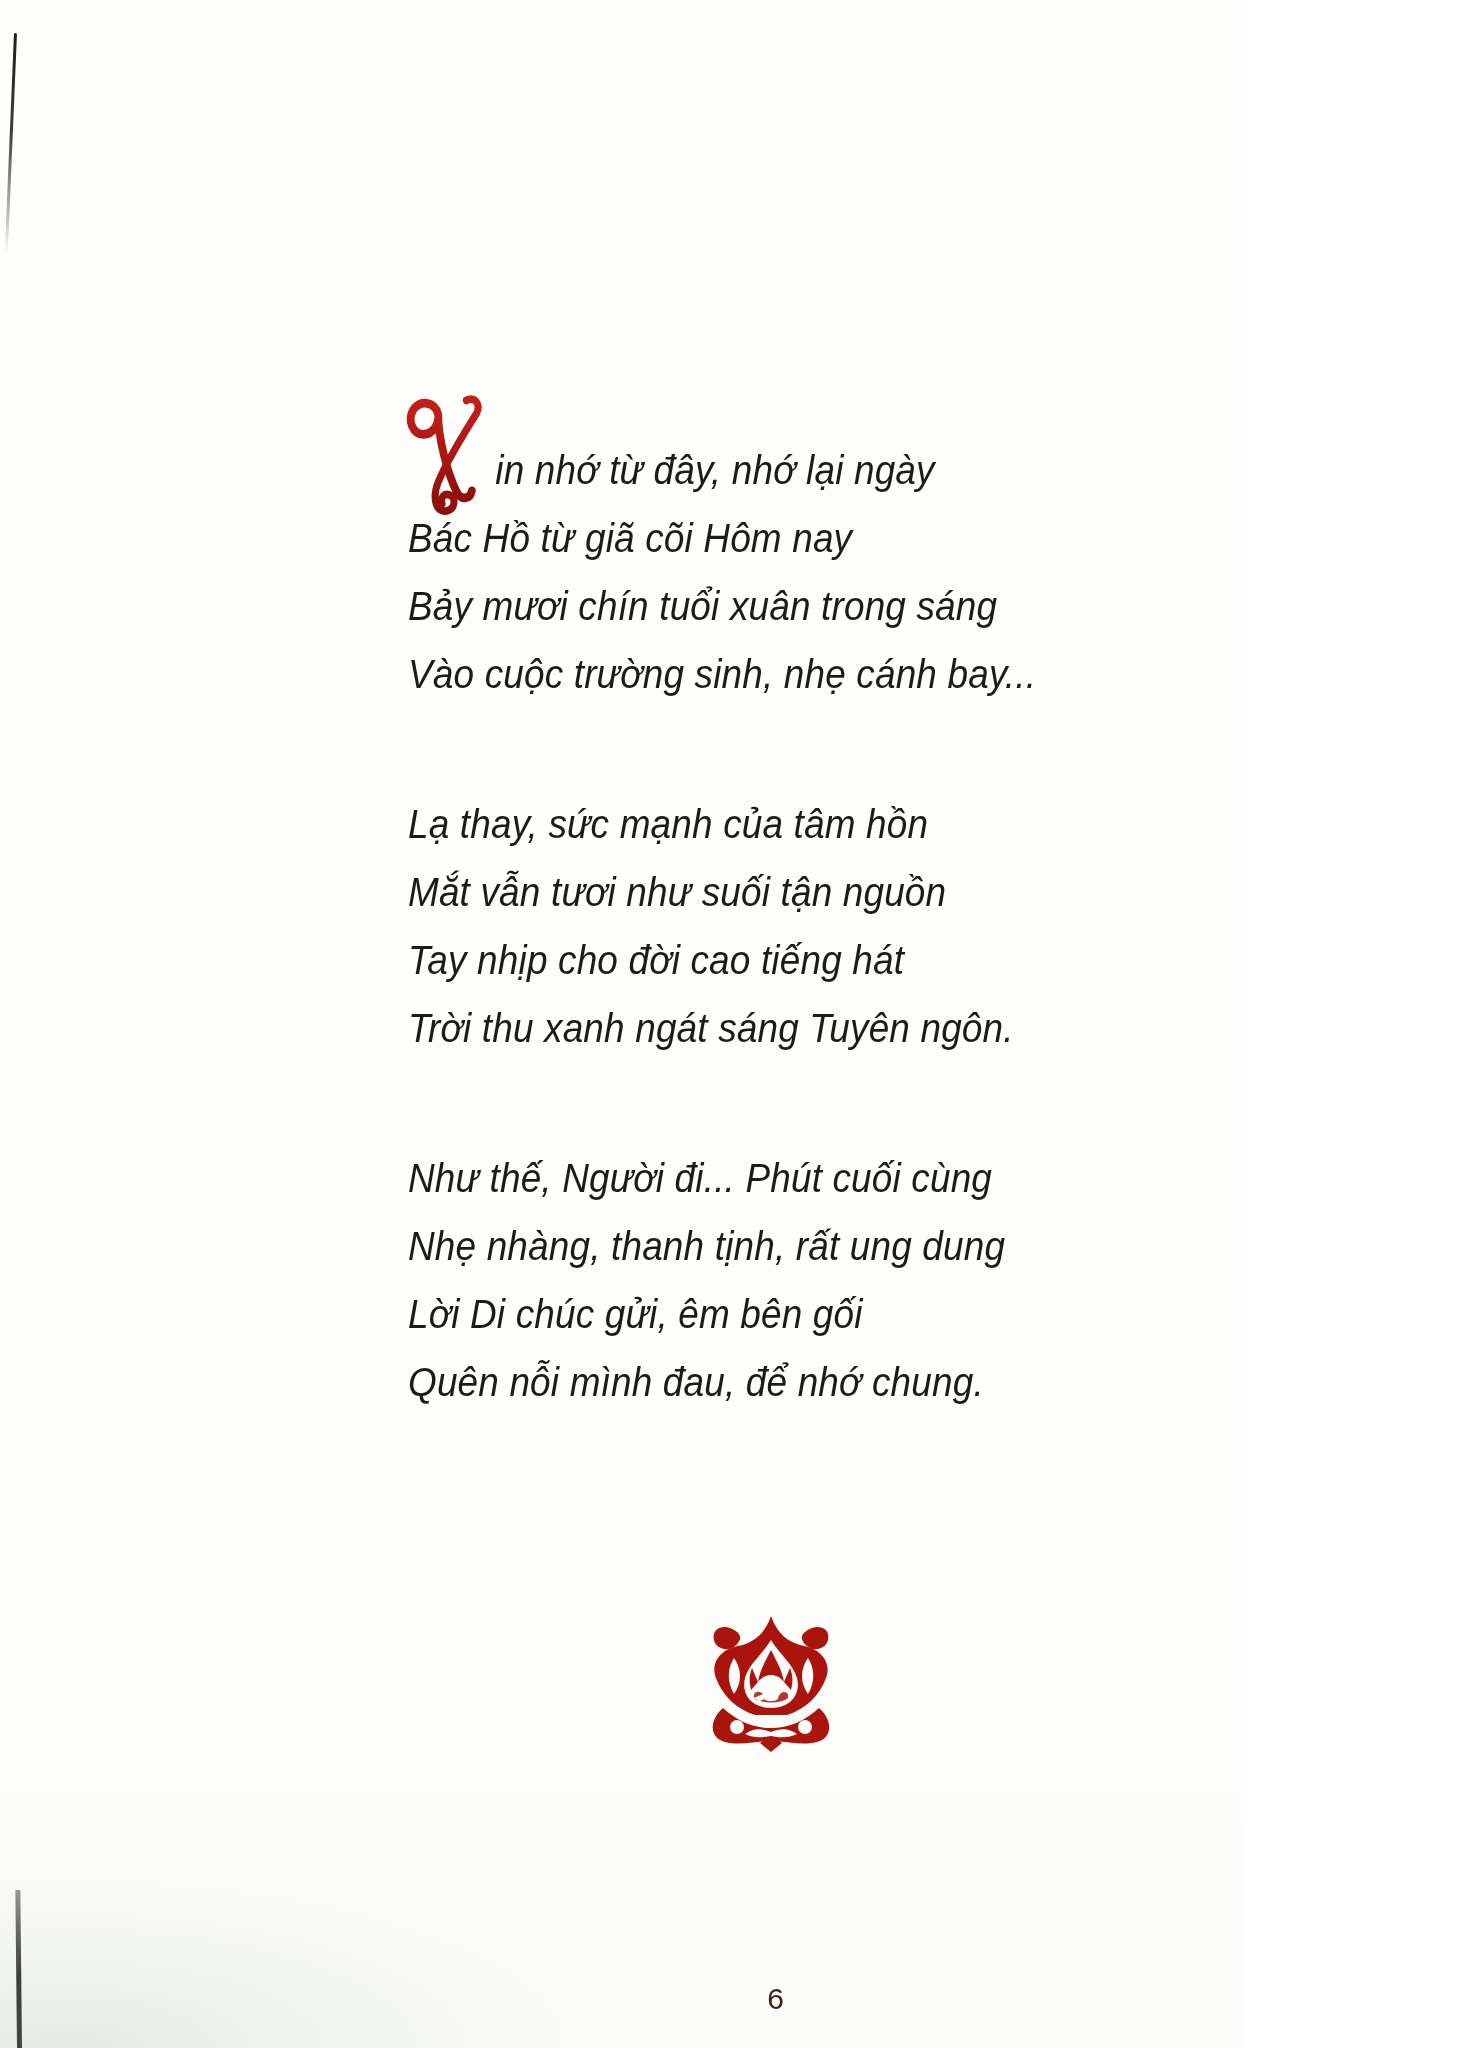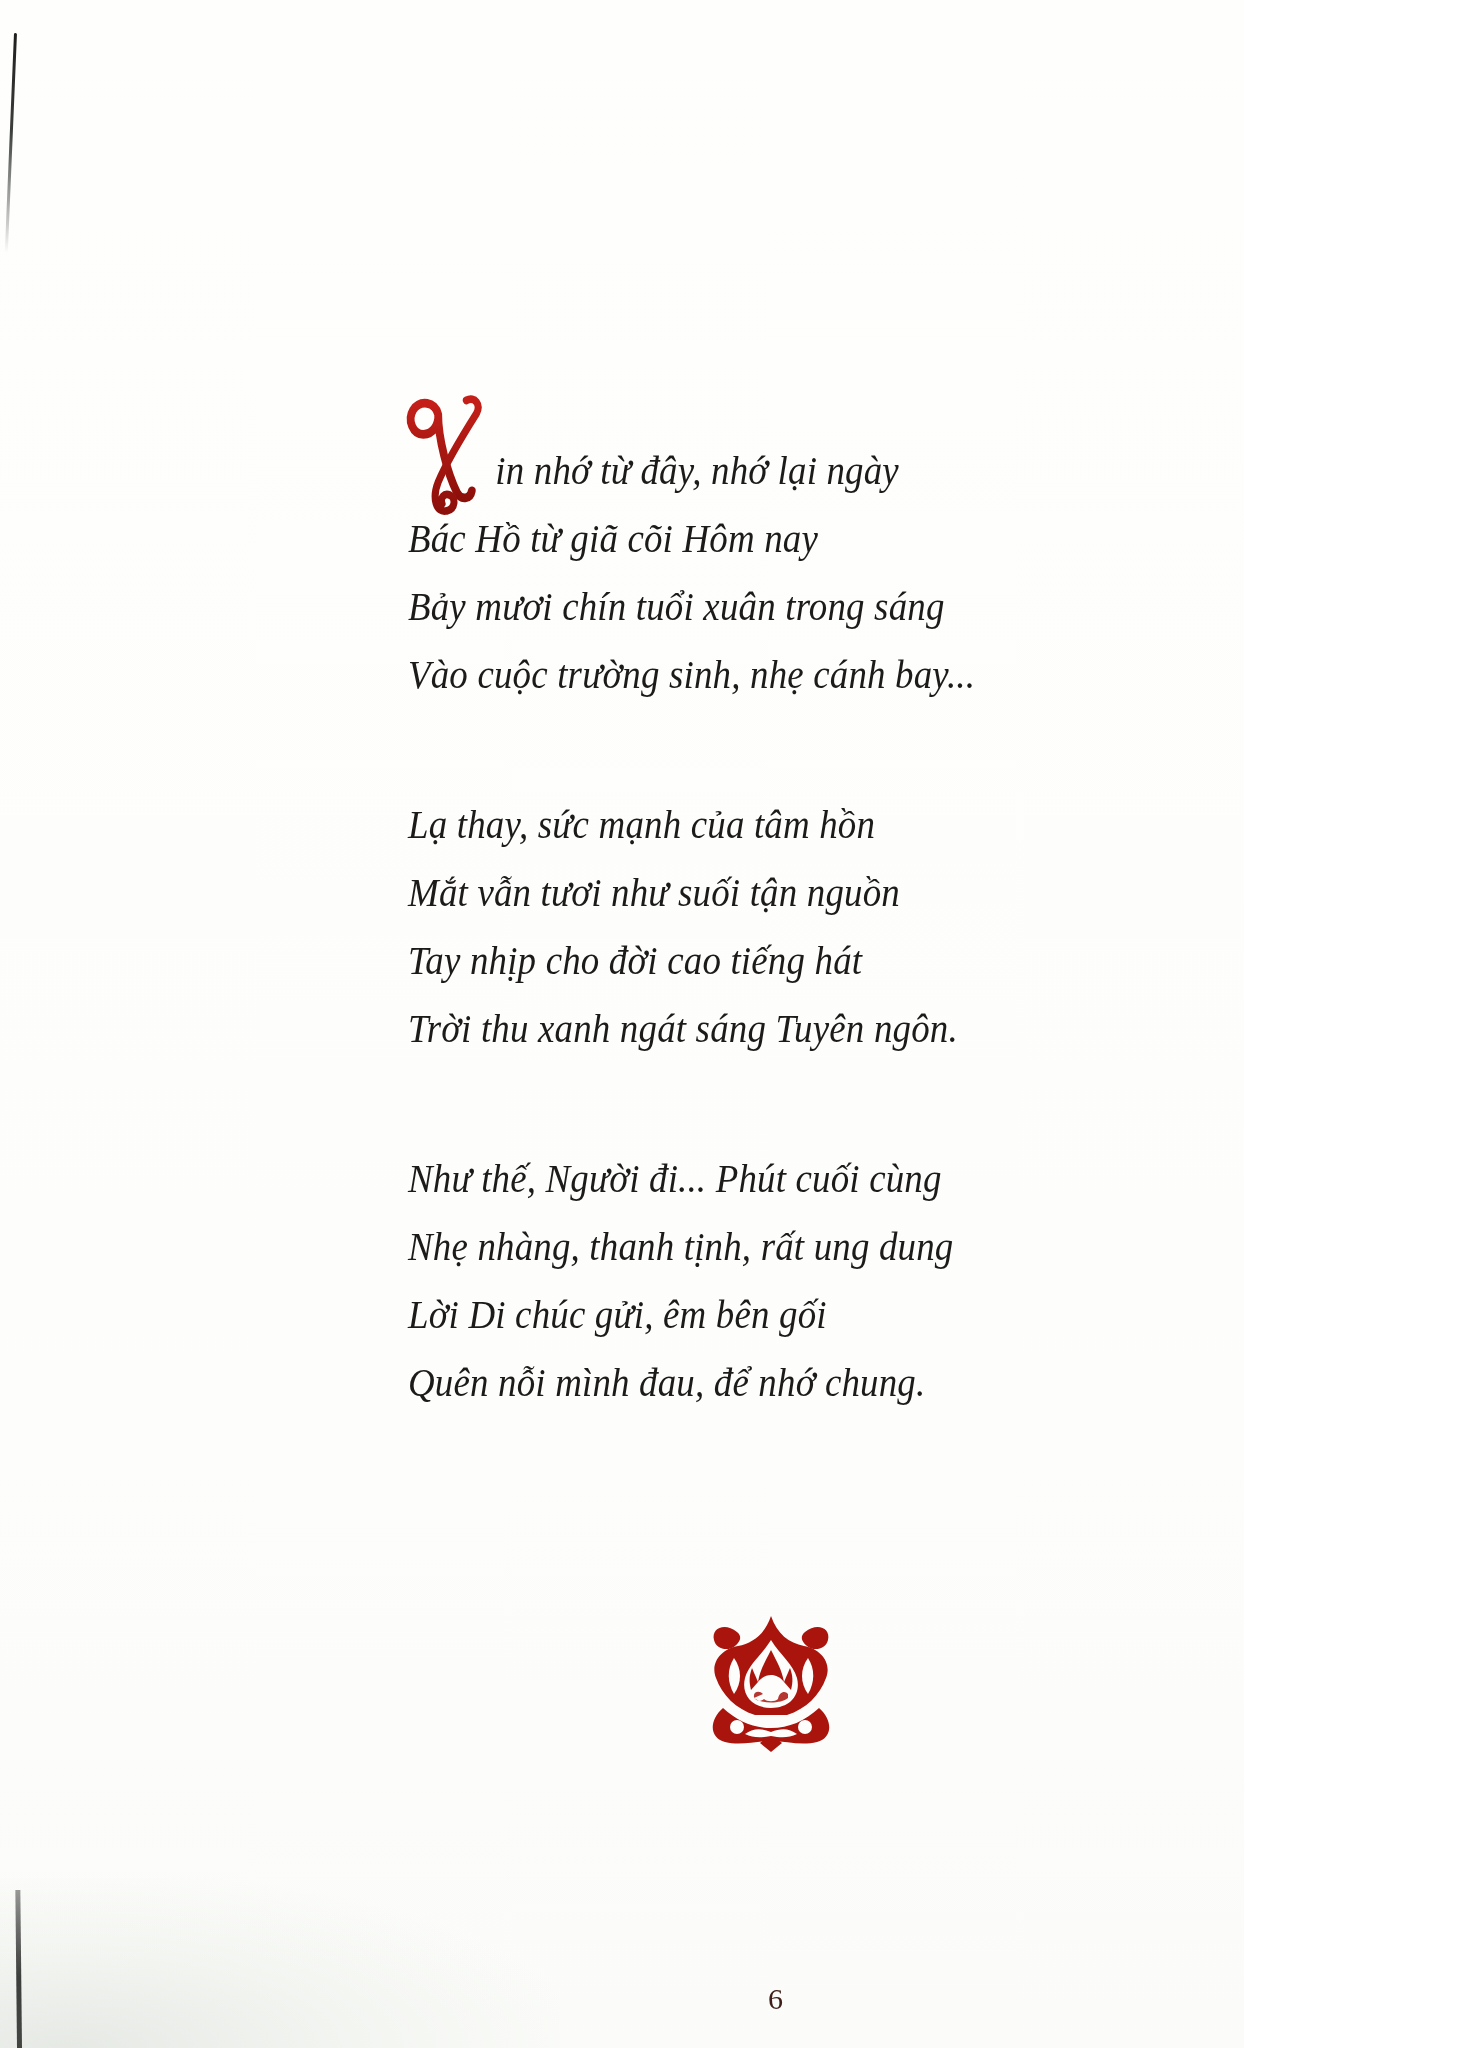--- a/index.html
+++ b/index.html
@@ -1,21 +1,21 @@
 <!DOCTYPE html>
 <html><head>
 <meta charset="utf-8">
 <style>
   html,body{margin:0;padding:0;background:#ffffff;}
   .page{
     position:relative;
     width:1244px;height:2048px;
     background:linear-gradient(180deg,#fefefd 0%,#fdfdfb 70%,#fbfcf9 100%);
     overflow:hidden;
-    font-family:Liberation Serif, serif;
+    font-family:Liberation Sans, sans-serif;
   }
   
   .edge-line-top{
     position:absolute;left:14px;top:33px;width:3px;height:220px;
     background:linear-gradient(180deg,#1f1f1f 0%,#3c3f3c 45%,rgba(90,95,90,.35) 85%,rgba(120,120,120,0) 100%);
     transform:rotate(2.4deg);transform-origin:top left;border-radius:2px;
   }
   .edge-line-bottom{
     position:absolute;left:17px;top:1890px;width:5px;height:158px;
     background:linear-gradient(180deg,rgba(25,25,25,.45) 0%,#151515 55%,#060606 100%);

